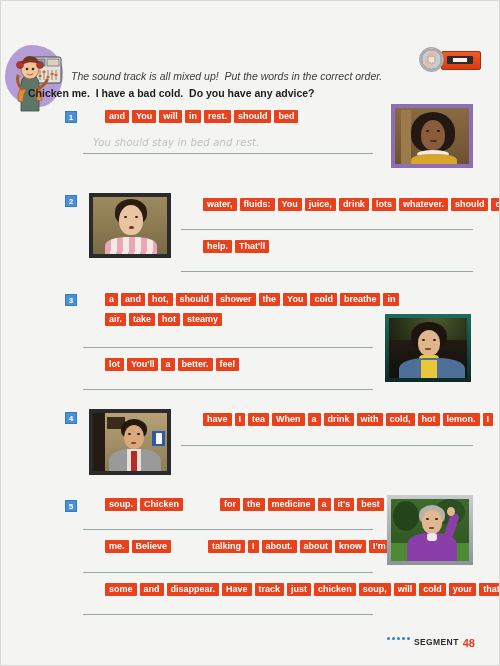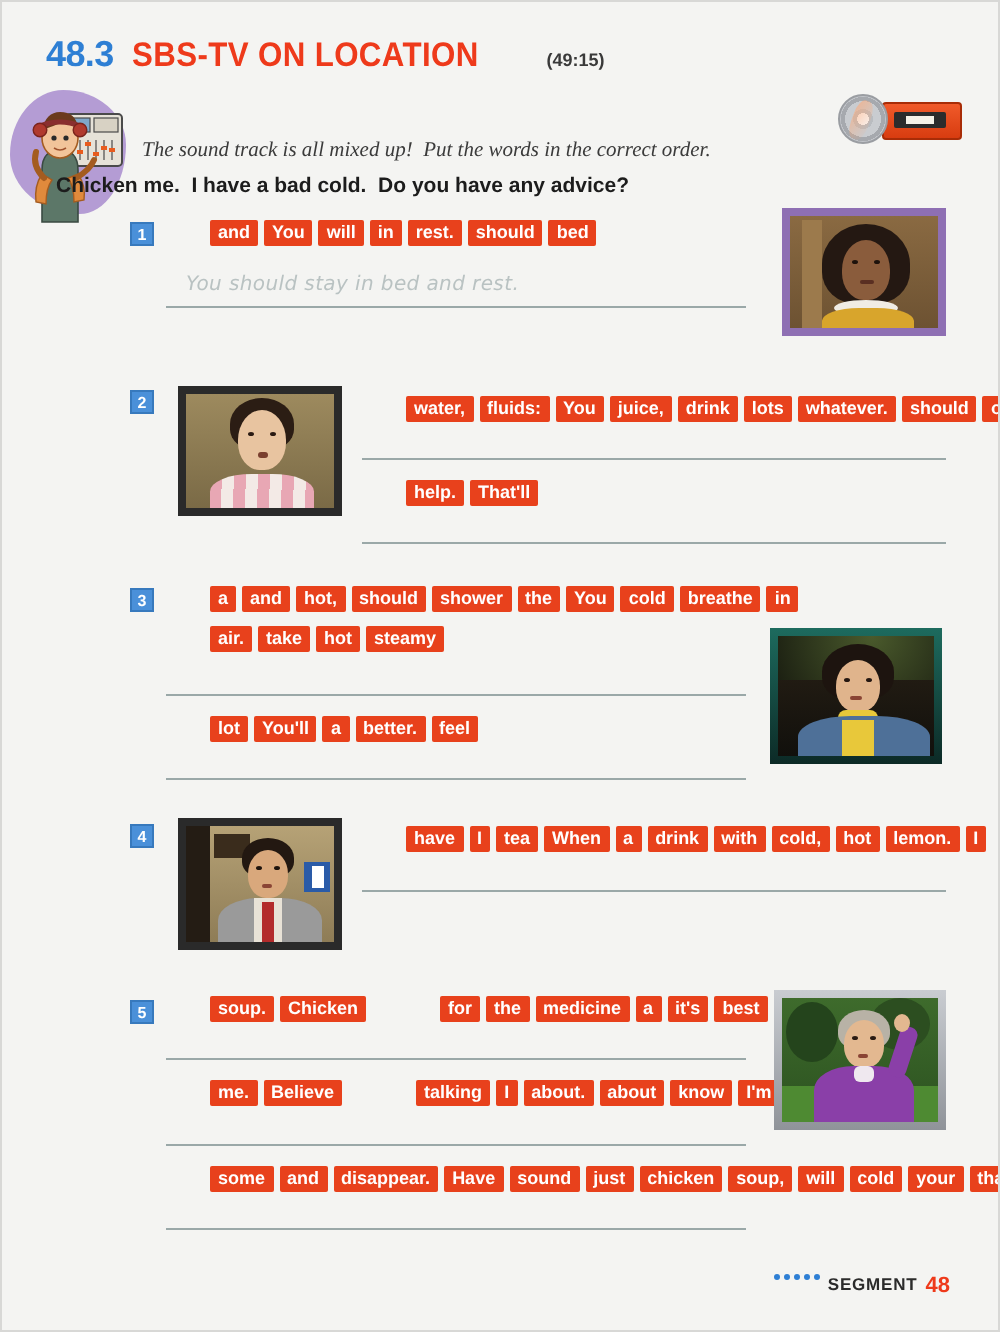--- a/index.html
+++ b/index.html
@@ -162,21 +162,20 @@
   }
 
   .instructions {
     position: absolute;
     left: 70px;
     top: 69px;
     font-style: italic;
     font-size: 10.5px;
     color: #3b3b3b;
     white-space: pre;
-    font-family: Liberation Serif, serif;
   }
   .dialogue {
     position: absolute;
     left: 27px;
     top: 86px;
     font-weight: bold;
     font-size: 10.5px;
     color: #1c1c1c;
     white-space: pre;
   }
@@ -315,25 +314,20 @@
     font-weight: bold;
     font-size: 11px;
     color: #ee3a1b;
   }
 </style>
 </head>
 <body>
 
 <div class="page">
 
-  <div class="header">
-    <span class="sec-num">48.3</span>
-    <span class="sec-title">SBS-TV ON LOCATION</span>
-    <span class="sec-time">(49:15)</span>
-  </div>
 
   <div class="media-icons">
     <div class="cassette"></div>
     <div class="cd"></div>
   </div>
 
   <div class="mascot">
     <div class="blob"></div>
     <svg width="62" height="76" viewBox="0 0 62 76">
       <rect x="28" y="16" width="28" height="26" rx="2" fill="#e6e2d8" stroke="#4a4a4a" stroke-width="1"></rect>
@@ -538,21 +532,21 @@
       <span class="tile">about</span>
       <span class="tile">know</span>
       <span class="tile">I'm</span>
     </div>
     <div class="answerline" style="left:82px; top:571px; width:290px;"></div>
     <div class="tilerow" style="left:82px; top:582px;">
       <span class="tile">some</span>
       <span class="tile">and</span>
       <span class="tile">disappear.</span>
       <span class="tile">Have</span>
-      <span class="tile">sound</span>
+      <span class="tile">track</span>
       <span class="tile">just</span>
       <span class="tile">chicken</span>
       <span class="tile">soup,</span>
       <span class="tile">will</span>
       <span class="tile">cold</span>
       <span class="tile">your</span>
       <span class="tile">that!</span>
     </div>
     <div class="photo silverframe" style="left:386px; top:494px; width:86px; height:70px;">
       <div class="inner">

